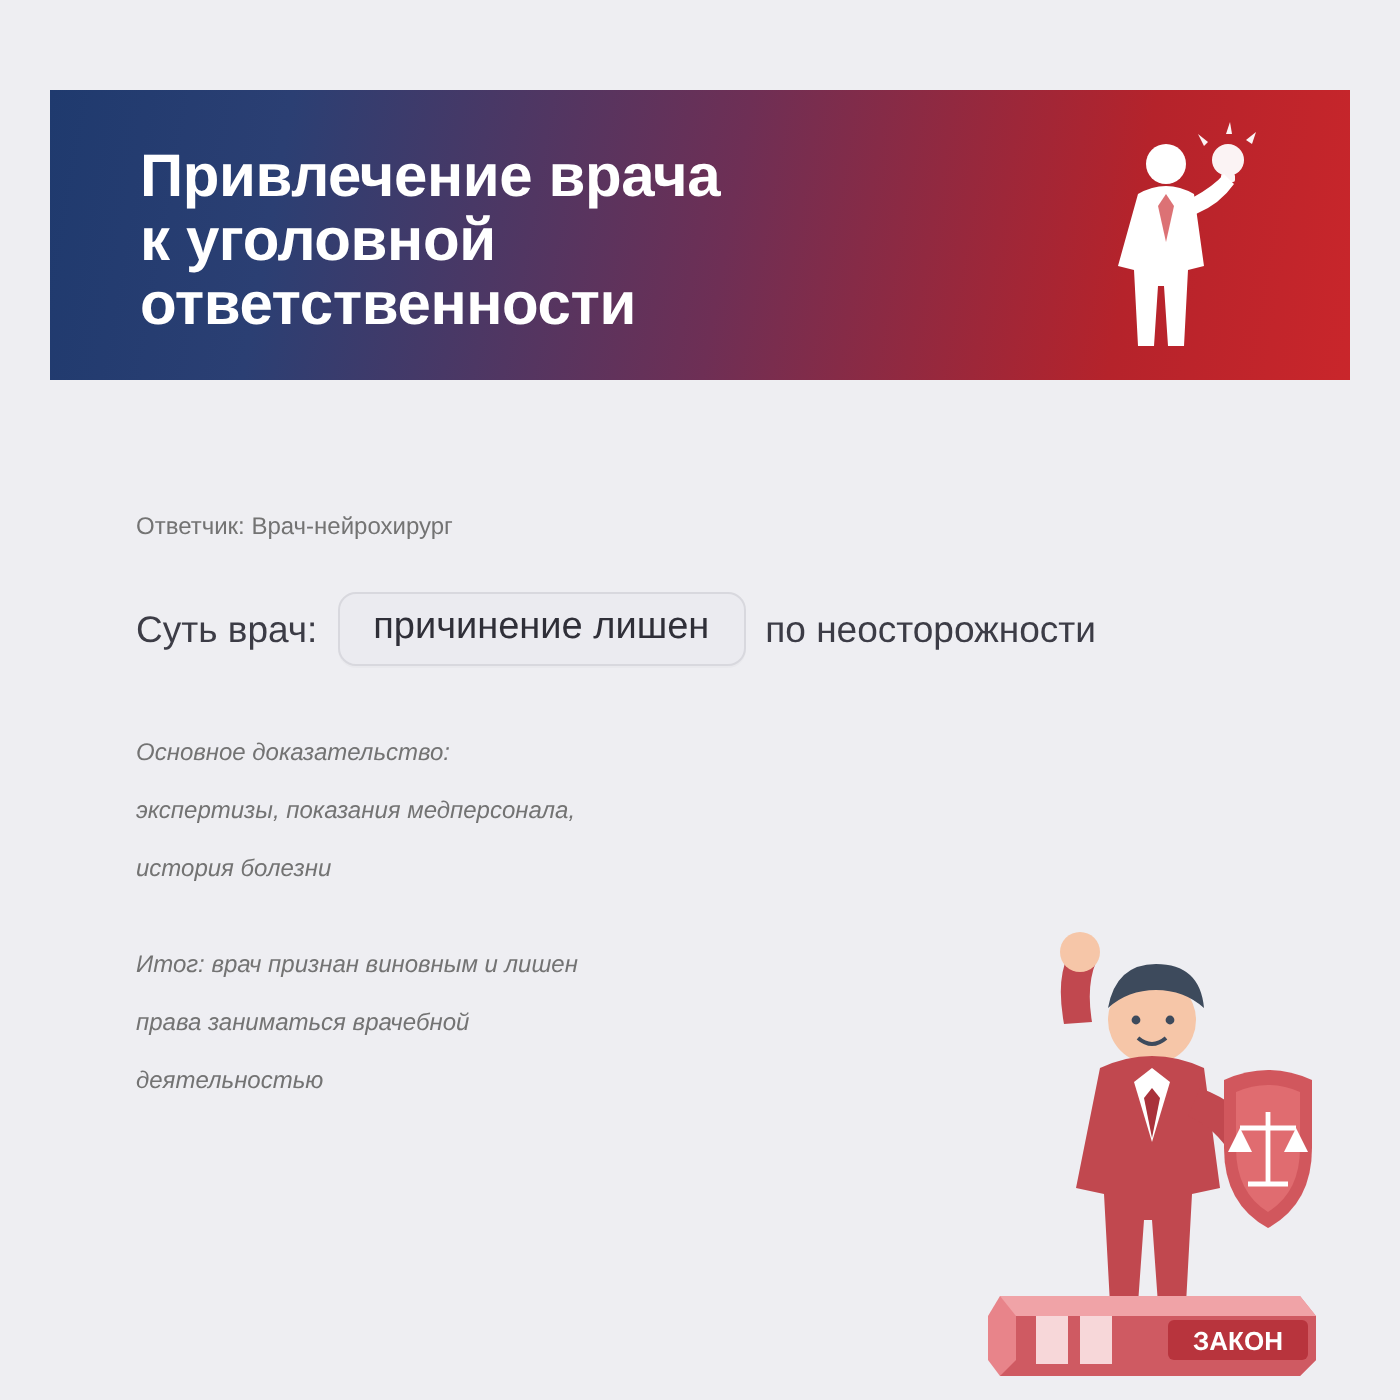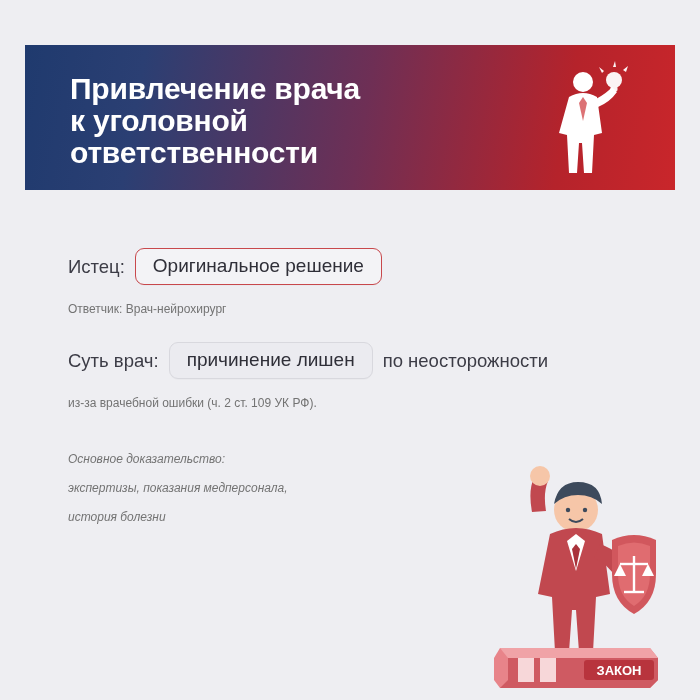--- a/index.html
+++ b/index.html
@@ -133,45 +133,43 @@
 
         <path d="M49 38 q11 -6 16 -12 l5 5 q-7 10 -19 15 z" fill="#ffffff"></path>
 
         <path d="M36 36 l4 6 -4 18 -4 -18 z" fill="#c9262b" opacity="0.65"></path>
       </svg>
     </div>
   </div>
 
   <div class="body-block">
 
-    <div class="row">
-      <span class="label">Истец:</span>
-      <span class="pill">Оригинальное решение</span>
-    </div>
 
     <p class="para">Ответчик: Врач-нейрохирург</p>
 
     <div class="spacer-sm"></div>
 
     <div class="row">
       <span class="label">Суть врач:</span>
       <span class="pill plain">причинение лишен</span>
       <span class="label">по неосторожности</span>
     </div>
 
-    <p class="para">из-за врачебной ошибки (ч. 2 ст. 109 УК РФ).</p>
 
     <div class="spacer-md"></div>
 
     <p class="para narrow">Основное доказательство:
 экспертизы, показания медперсонала,
 история болезни</p>
 
     <div class="spacer-sm"></div>
 
+    <p class="para narrow">Итог: врач признан виновным и лишен
+права заниматься врачебной
+деятельностью</p>
   </div>
 
   <div class="lawyer">
     <svg viewBox="0 0 200 240" width="200" height="240" xmlns="http://www.w3.org/2000/svg">
 
       <path d="M60 60 q-4 -22 2 -34 l14 3 q-5 12 -2 30 z" fill="#c1484f"></path>
       <circle cx="68" cy="24" r="10" fill="#f6c6a8"></circle>
 
       <circle cx="104" cy="58" r="22" fill="#f6c6a8"></circle>
       <path d="M82 52 q4 -22 24 -22 q22 0 24 22 q-10 -9 -24 -9 q-14 0 -24 9 z" fill="#3d4a5c"></path>

